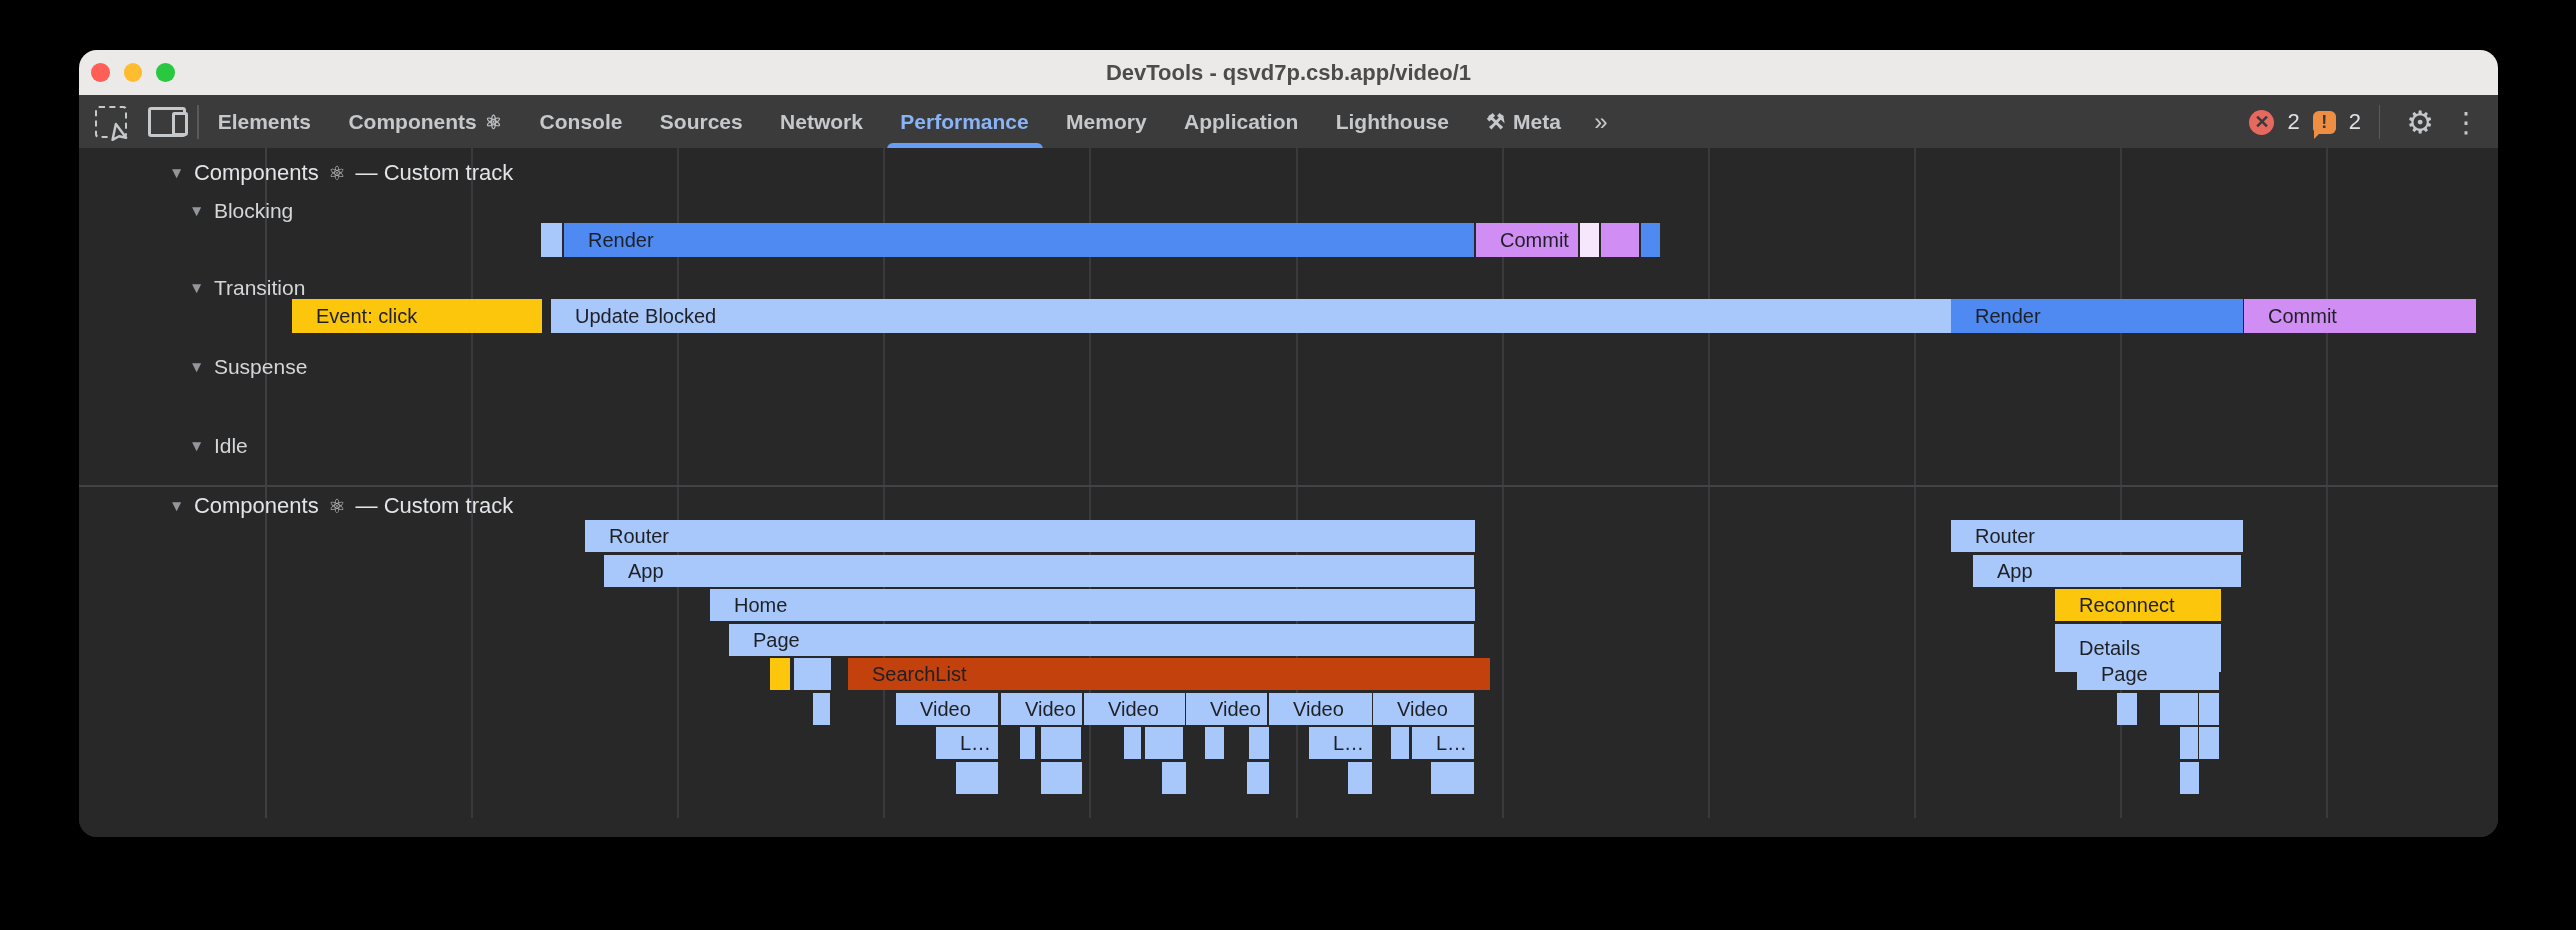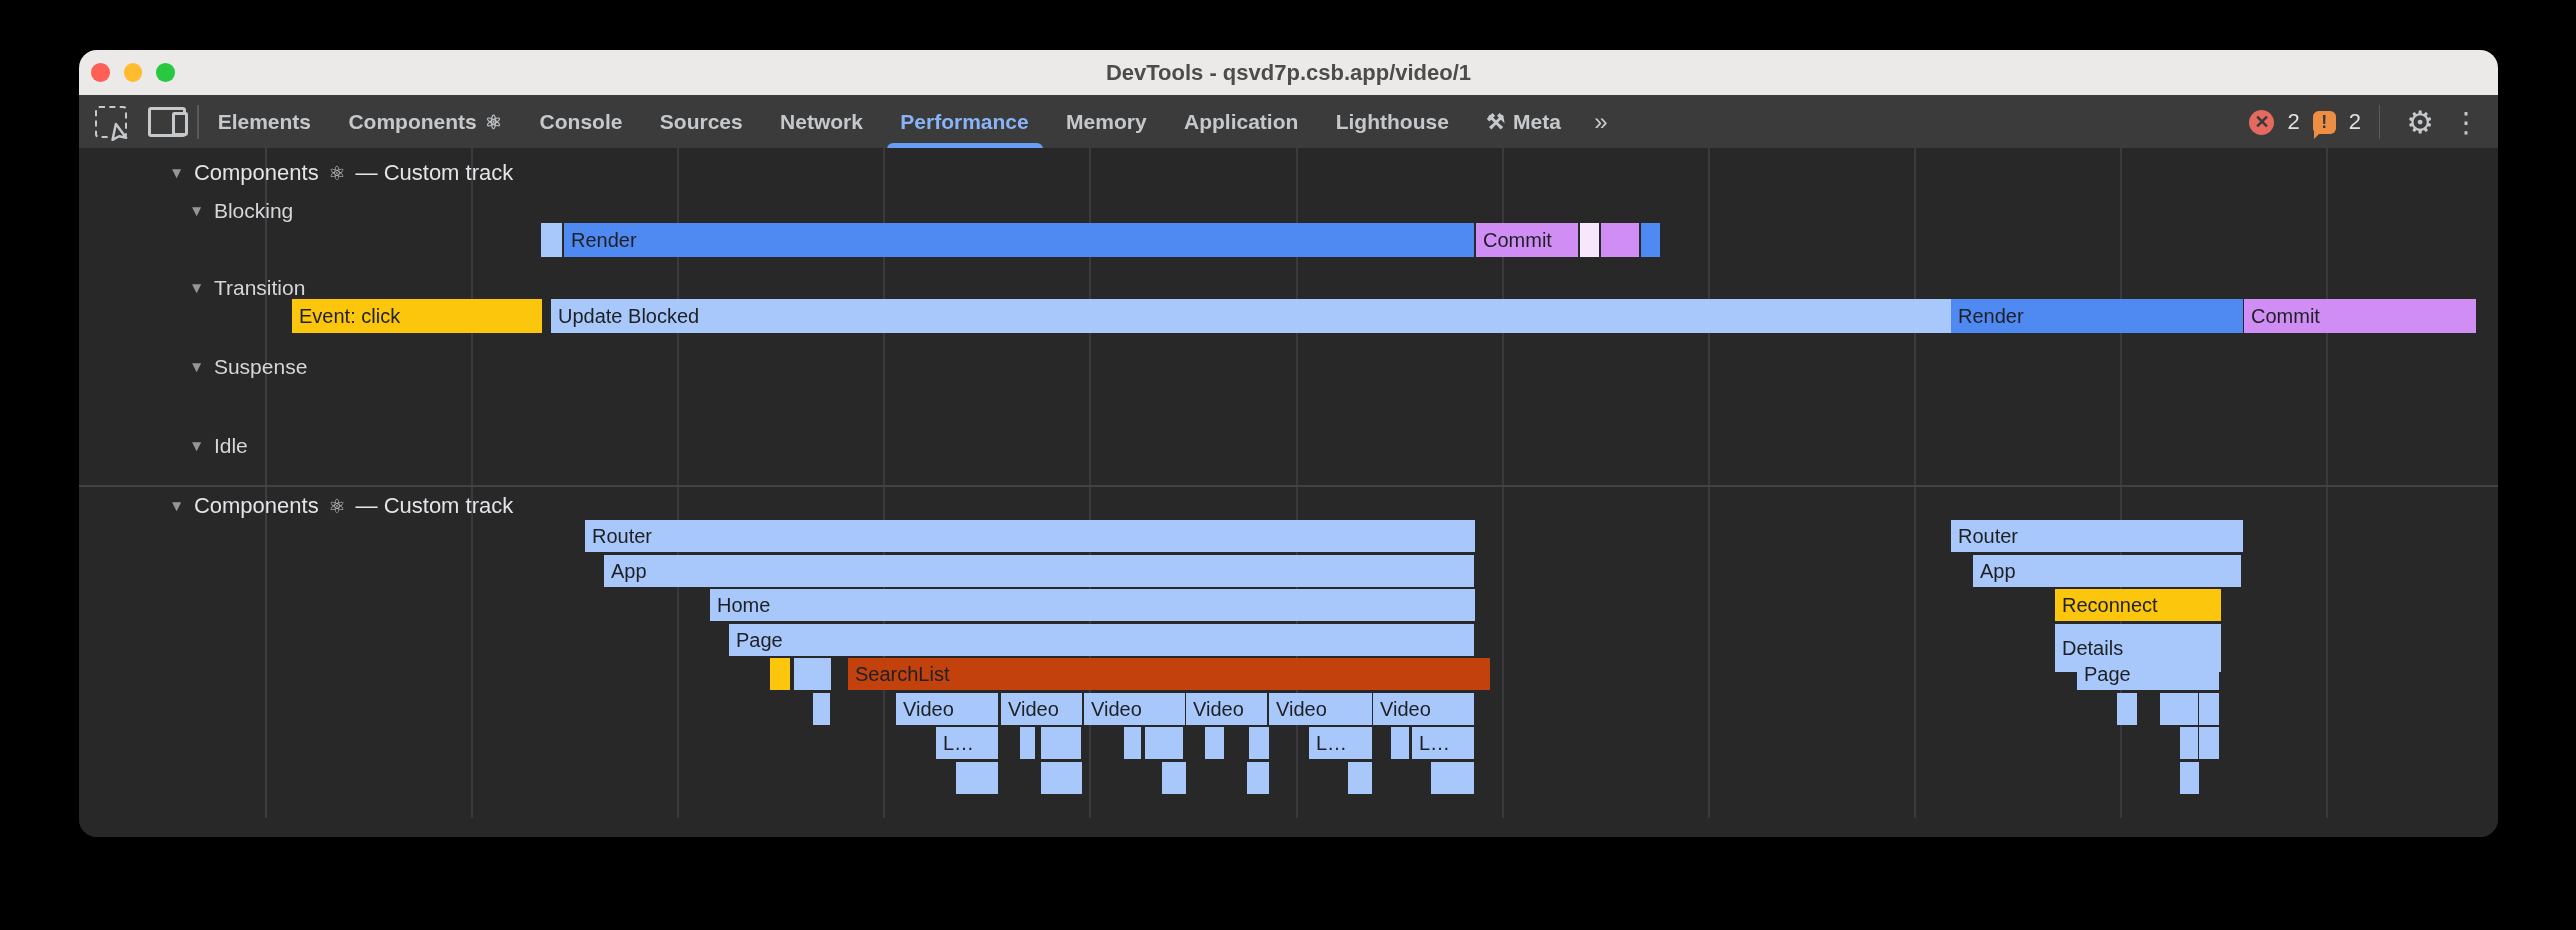--- a/index.html
+++ b/index.html
@@ -51,21 +51,21 @@
   .content{position:absolute;top:98px;left:0;right:0;bottom:0;background:#282828;}
   .gridline{position:absolute;top:0;width:1.6px;height:670px;background:#3a3a3e;}
   .label-col-line{position:absolute;top:0;left:186px;width:1.6px;height:670px;background:#3f3f42;}
   .track-divider{position:absolute;left:0;right:0;top:337px;height:1.6px;background:#434345;}
   .track-header{position:absolute;display:flex;align-items:center;gap:9.7px;color:#e2e4e7;font-size:22px;height:28px;}
   .lane-label{position:absolute;display:flex;align-items:center;gap:9.7px;color:#d4d6d9;font-size:21px;height:26px;}
   .tri{color:#93969b;font-size:15.4px;}
   .atom-dim{font-size:19.5px;color:#cfd1d4;}
   .bar{position:absolute;display:flex;align-items:center;overflow:hidden;white-space:nowrap;
     font-size:20px;color:#1e2024;box-sizing:border-box;}
-  .bar span{padding-left:7px;}
+  .bar span{padding-left:24px;}
 </style>
 </head>
 <body>
 
 <div class="window">
 
   <div class="titlebar">
     <div class="traffic">
       <span class="dot red"></span>
       <span class="dot yellow"></span>

